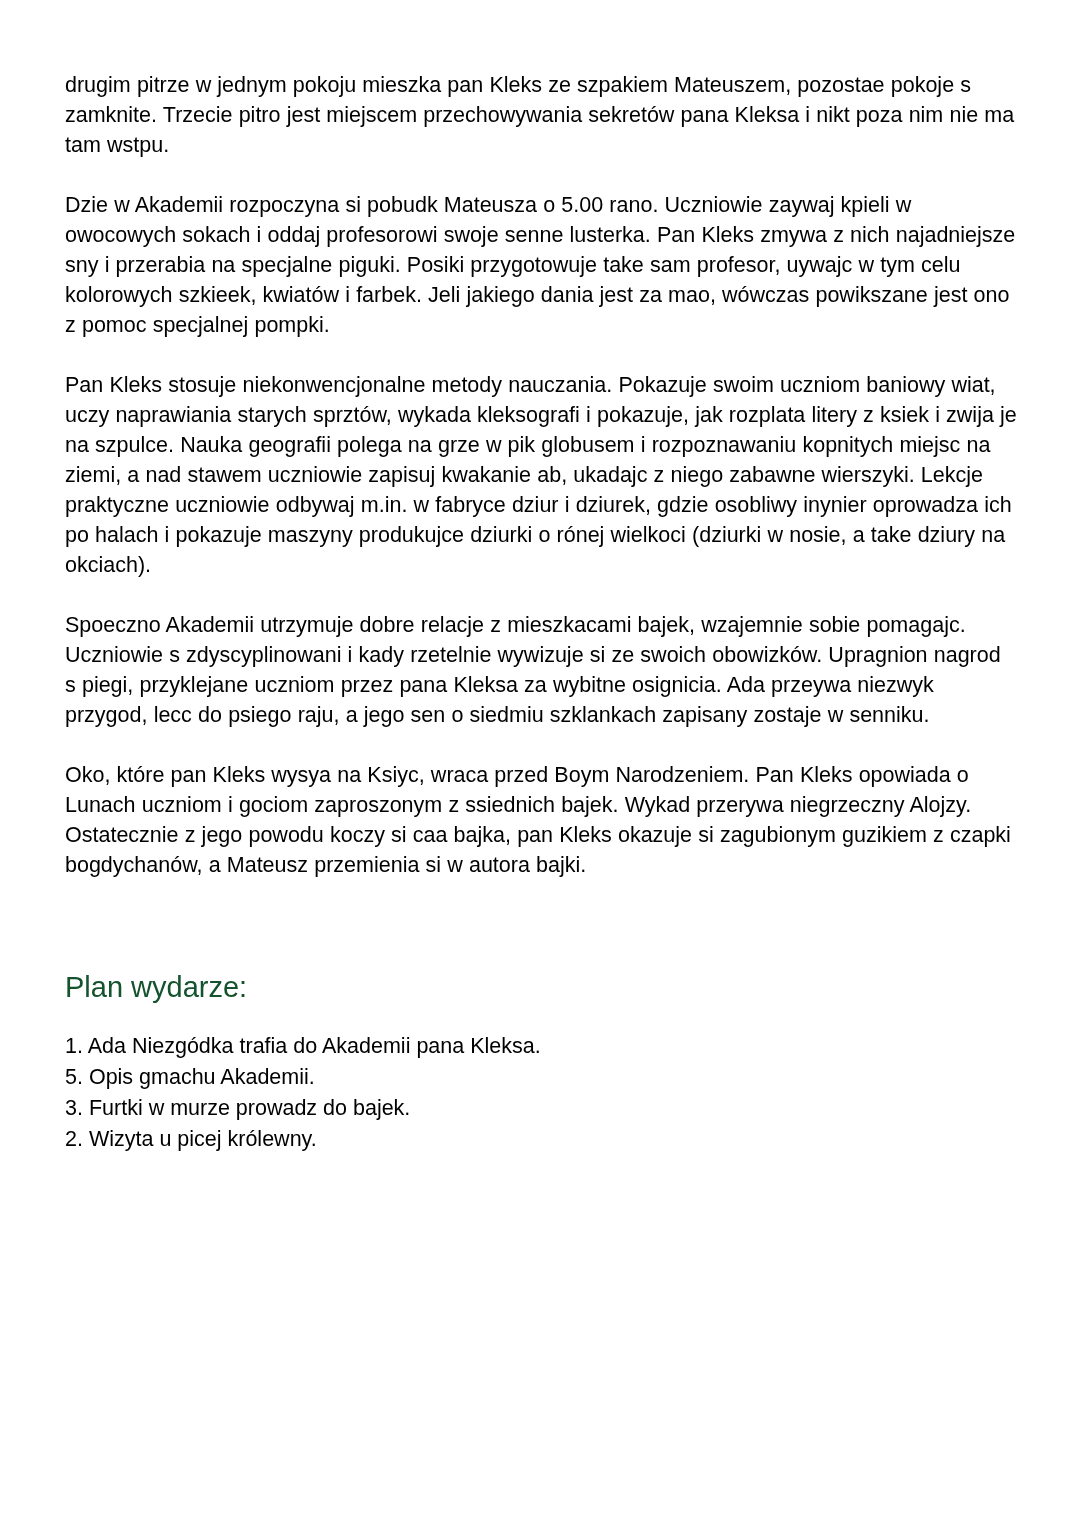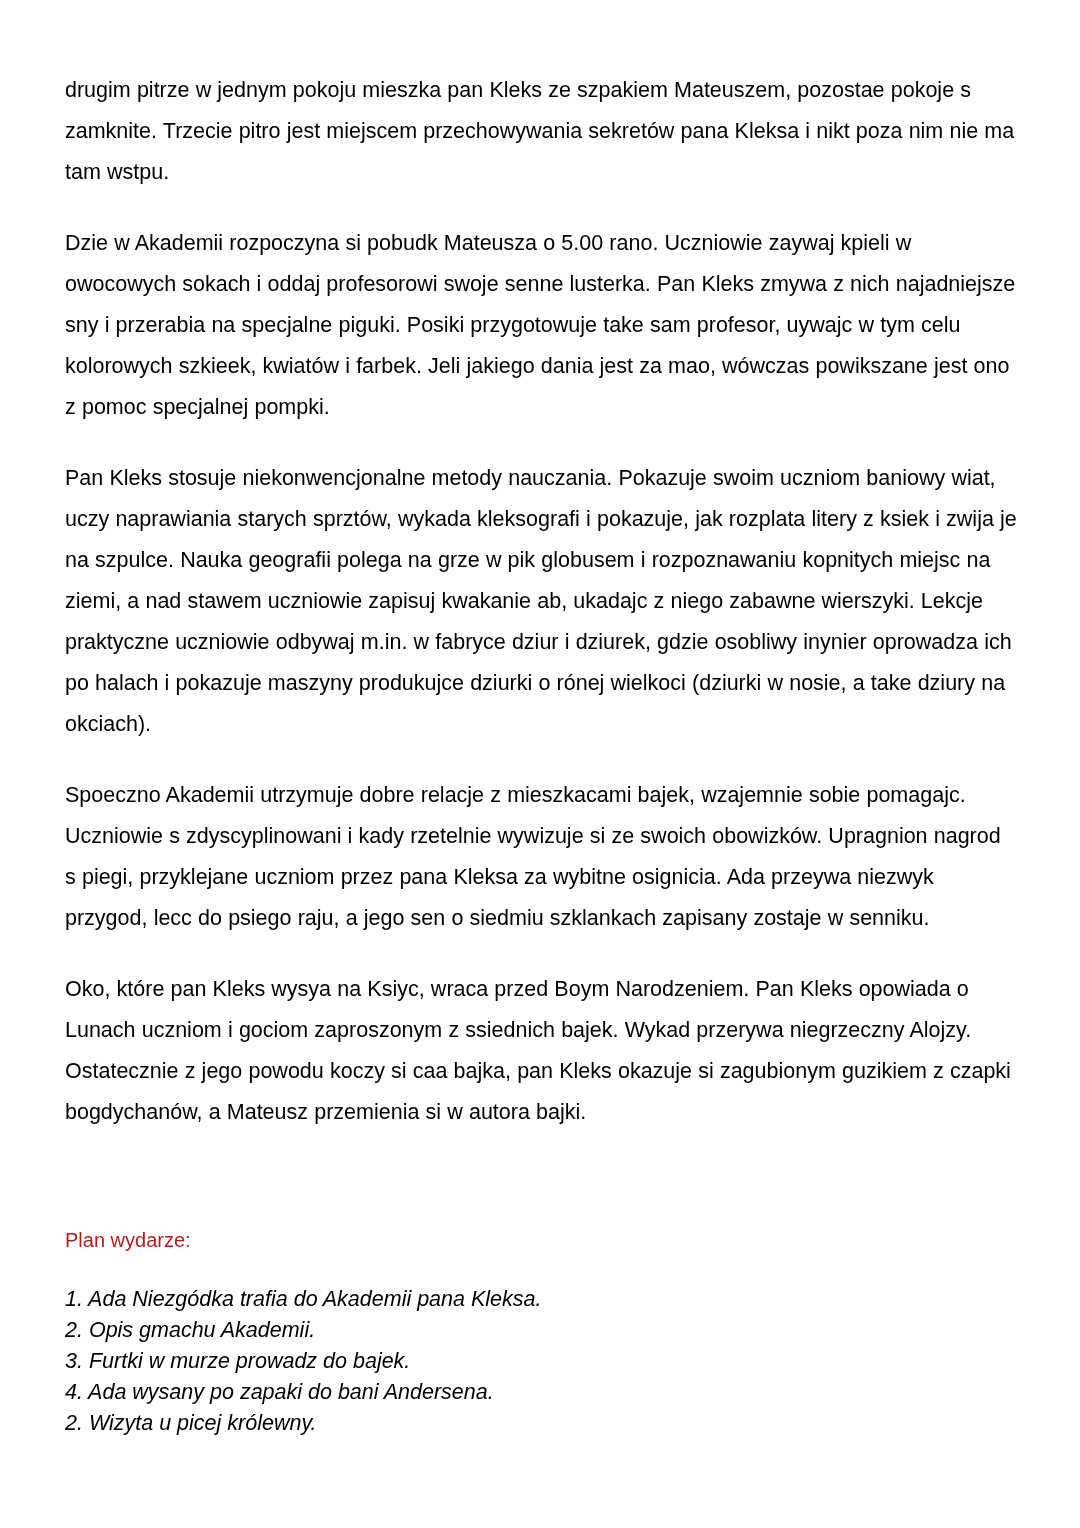--- a/index.html
+++ b/index.html
@@ -21,46 +21,45 @@
     background: #ffffff;
     box-sizing: border-box;
     padding: 70px 64px 0 65px;
   }
   .doc-body {
     width: 952px;
   }
   p.para {
     margin: 0 0 30px 0;
     font-size: 21.5px;
-    line-height: 41px;
+    line-height: 30px;
     text-align: left;
     color: #000000;
     letter-spacing: 0px;
     word-spacing: 0.2px;
   }
   p.para:last-of-type {
     margin-bottom: 0;
   }
   .spacer-before-heading {
     height: 60px;
   }
   .plan-heading {
     margin: 0;
-    font-size: 20px;
+    font-size: 29px;
     line-height: 35px;
-    color: #b91c1c;
+    color: #14532d;
   }
   .plan-gap {
     height: 26px;
   }
   ol.plan-list {
     list-style: none;
     margin: 0;
     padding: 0;
-    font-style: italic;
   }
   ol.plan-list li {
     font-size: 21.5px;
     line-height: 31px;
     color: #000000;
     white-space: nowrap;
   }
 </style>
 </head>
 <body>
@@ -75,20 +74,19 @@
     <p class="para">Oko, które pan Kleks wysya na Ksiyc, wraca przed Boym Narodzeniem. Pan Kleks opowiada o Lunach uczniom i gociom zaproszonym z ssiednich bajek. Wykad przerywa niegrzeczny Alojzy. Ostatecznie z jego powodu koczy si caa bajka, pan Kleks okazuje si zagubionym guzikiem z czapki bogdychanów, a Mateusz przemienia si w autora bajki.</p>
 
     <div class="spacer-before-heading"></div>
 
     <p class="plan-heading">Plan wydarze:</p>
 
     <div class="plan-gap"></div>
 
     <ol class="plan-list">
       <li>1. Ada Niezgódka trafia do Akademii pana Kleksa.</li>
-      <li>2. Opis gmachu Akademii.</li>
+      <li>5. Opis gmachu Akademii.</li>
       <li>3. Furtki w murze prowadz do bajek.</li>
-      <li>4. Ada wysany po zapaki do bani Andersena.</li>
       <li>2. Wizyta u picej królewny.</li>
     </ol>
 
   </div>
 </div>
 
 </body></html>

